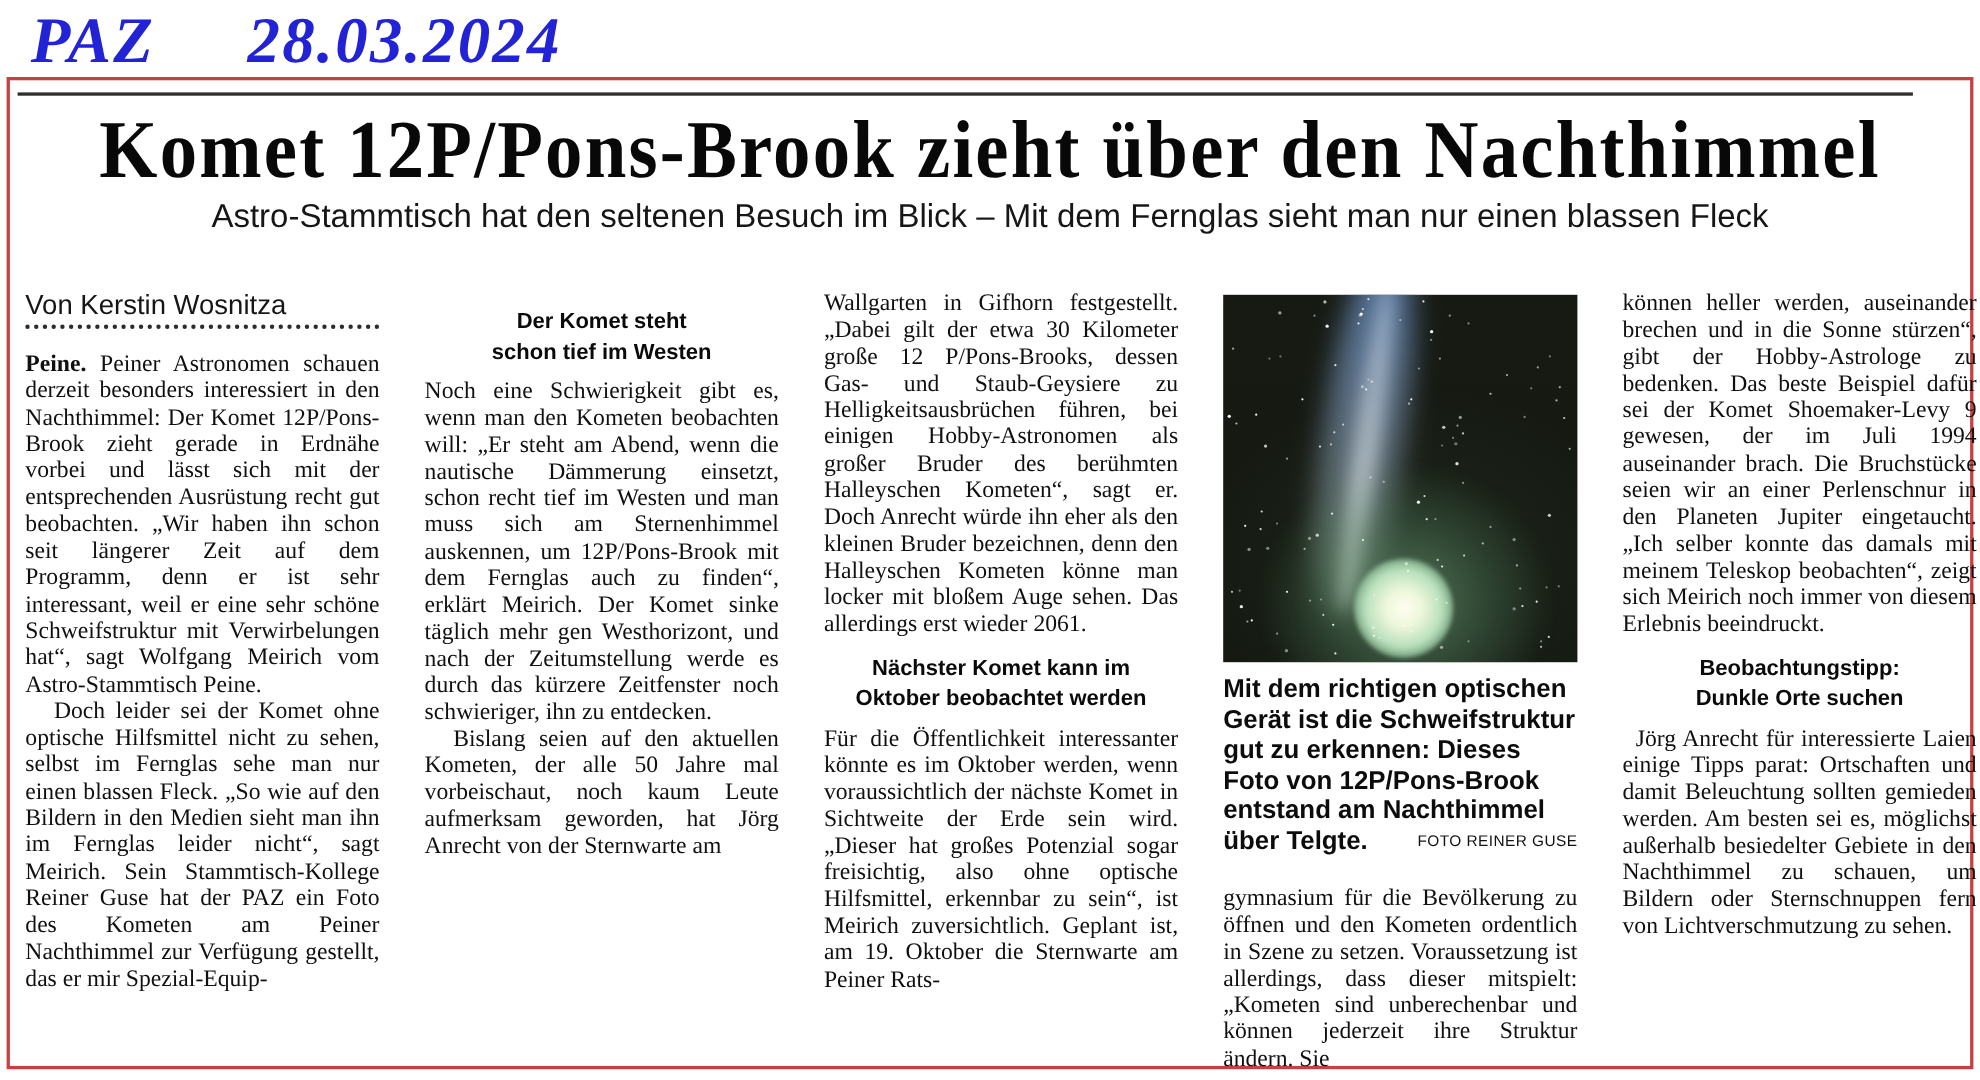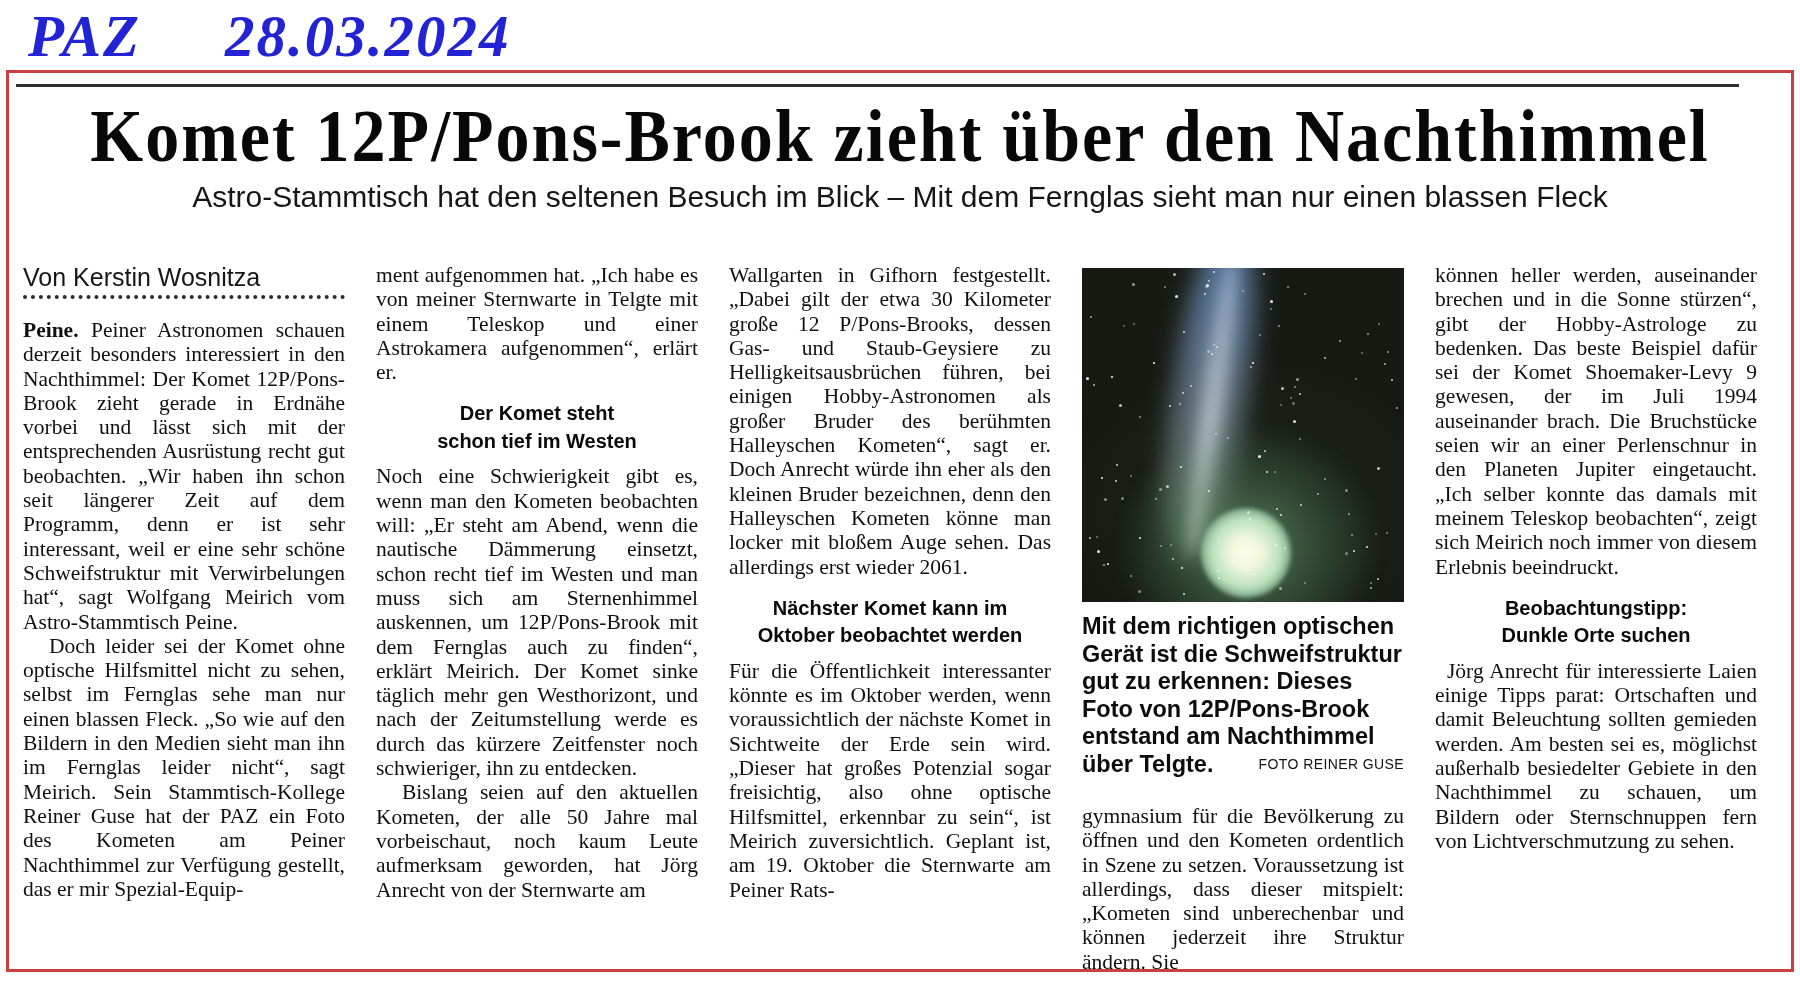--- a/index.html
+++ b/index.html
@@ -31,21 +31,21 @@
     transform:scale(1.0,1.1); transform-origin:center top; white-space:nowrap;
   }
   .dek {
     position:absolute; top:107px; left:0; width:100%;
     text-align:center; font-family:"Liberation Sans", sans-serif;
     font-size:30px; color:#161616; white-space:nowrap;
   }
 
   
   .columns {
-    position:absolute; top:190px; left:14px; display:flex; gap:31px;
+    position:absolute; top:190px; left:14px; display:flex; gap:41px;
   }
   .col {
     width:322px; font-size:21.5px; line-height:24.3px;
     text-align:justify; color:#101010;
   }
   .col p { margin:0; }
   p.ind { text-indent:26px; }
   p.ind-sm { text-indent:12px; }
 
   .byline {
@@ -131,21 +131,20 @@
   <div class="columns">
 
     <div class="col">
       <div class="byline">Von Kerstin Wosnitza</div>
       <hr class="byline-rule">
       <p class="first-para"><b>Peine.</b><span> Peiner Astronomen schauen derzeit besonders interessiert in den Nachthimmel: Der Komet 12P/Pons-Brook zieht gerade in Erdnähe vorbei und lässt sich mit der entsprechenden Ausrüstung recht gut beobachten. „Wir haben ihn schon seit längerer Zeit auf dem Programm, denn er ist sehr interessant, weil er eine sehr schöne Schweifstruktur mit Verwirbelungen hat“, sagt Wolfgang Meirich vom Astro-Stammtisch Peine.</span></p>
       <p class="ind">Doch leider sei der Komet ohne optische Hilfsmittel nicht zu sehen, selbst im Fernglas sehe man nur einen blassen Fleck. „So wie auf den Bildern in den Medien sieht man ihn im Fernglas leider nicht“, sagt Meirich. Sein Stammtisch-Kollege Reiner Guse hat der PAZ ein Foto des Kometen am Peiner Nachthimmel zur Verfügung gestellt, das er mir Spezial-Equip-</p>
     </div>
 
     <div class="col">
-      <p>ment aufgenommen hat. „Ich habe es von meiner Sternwarte in Telgte mit einem Teleskop und einer Astrokamera aufgenommen“, erlärt er.</p>
       <div class="subhead">Der Komet steht
 schon tief im Westen</div>
       <p>Noch eine Schwierigkeit gibt es, wenn man den Kometen beobachten will: „Er steht am Abend, wenn die nautische Dämmerung einsetzt, schon recht tief im Westen und man muss sich am Sternenhimmel auskennen, um 12P/Pons-Brook mit dem Fernglas auch zu finden“, erklärt Meirich. Der Komet sinke täglich mehr gen Westhorizont, und nach der Zeitumstellung werde es durch das kürzere Zeitfenster noch schwieriger, ihn zu entdecken.</p>
       <p class="ind">Bislang seien auf den aktuellen Kometen, der alle 50 Jahre mal vorbeischaut, noch kaum Leute aufmerksam geworden, hat Jörg Anrecht von der Sternwarte am</p>
     </div>
 
     <div class="col">
       <p>Wallgarten in Gifhorn festgestellt. „Dabei gilt der etwa 30 Kilometer große 12 P/Pons-Brooks, dessen Gas- und Staub-Geysiere zu Helligkeitsausbrüchen führen, bei einigen Hobby-Astronomen als großer Bruder des berühmten Halleyschen Kometen“, sagt er. Doch Anrecht würde ihn eher als den kleinen Bruder bezeichnen, denn den Halleyschen Kometen könne man locker mit bloßem Auge sehen. Das allerdings erst wieder 2061.</p>
       <div class="subhead">Nächster Komet kann im
 Oktober beobachtet werden</div>

